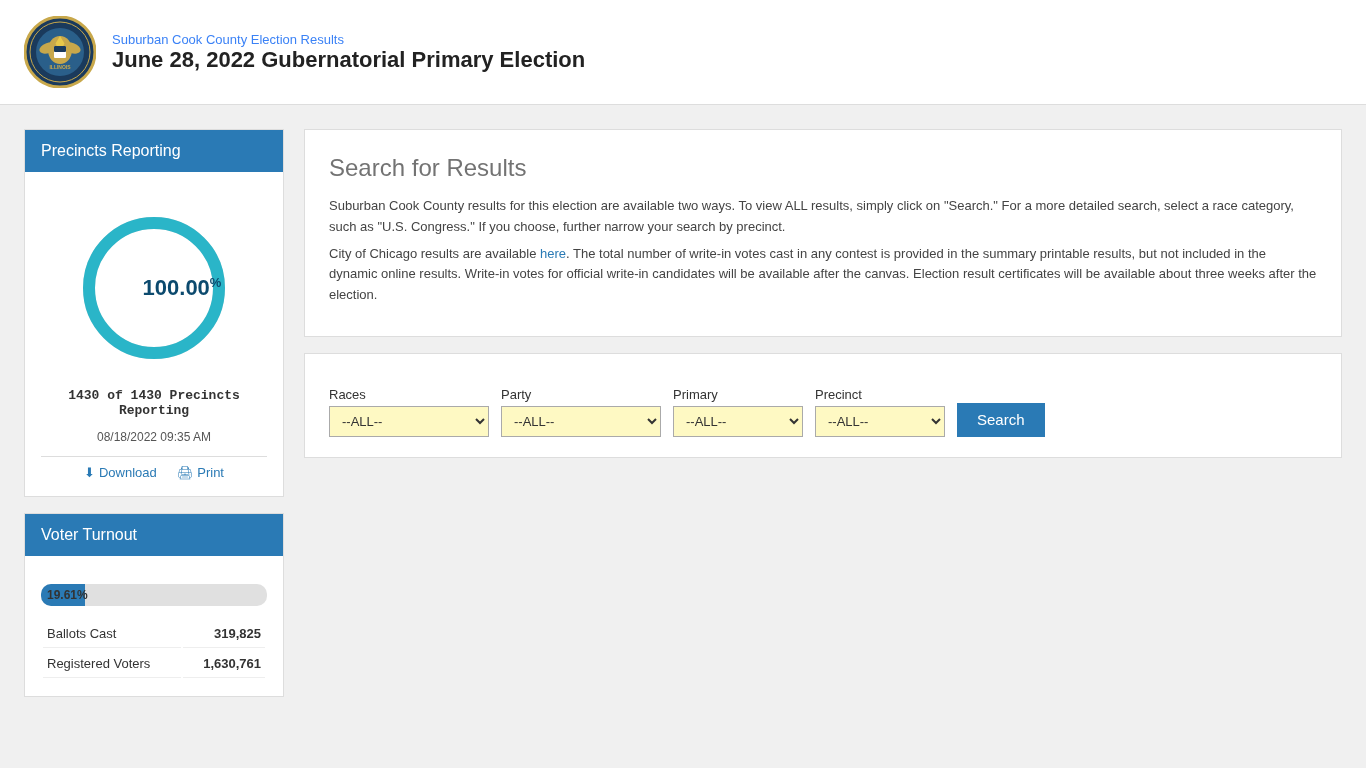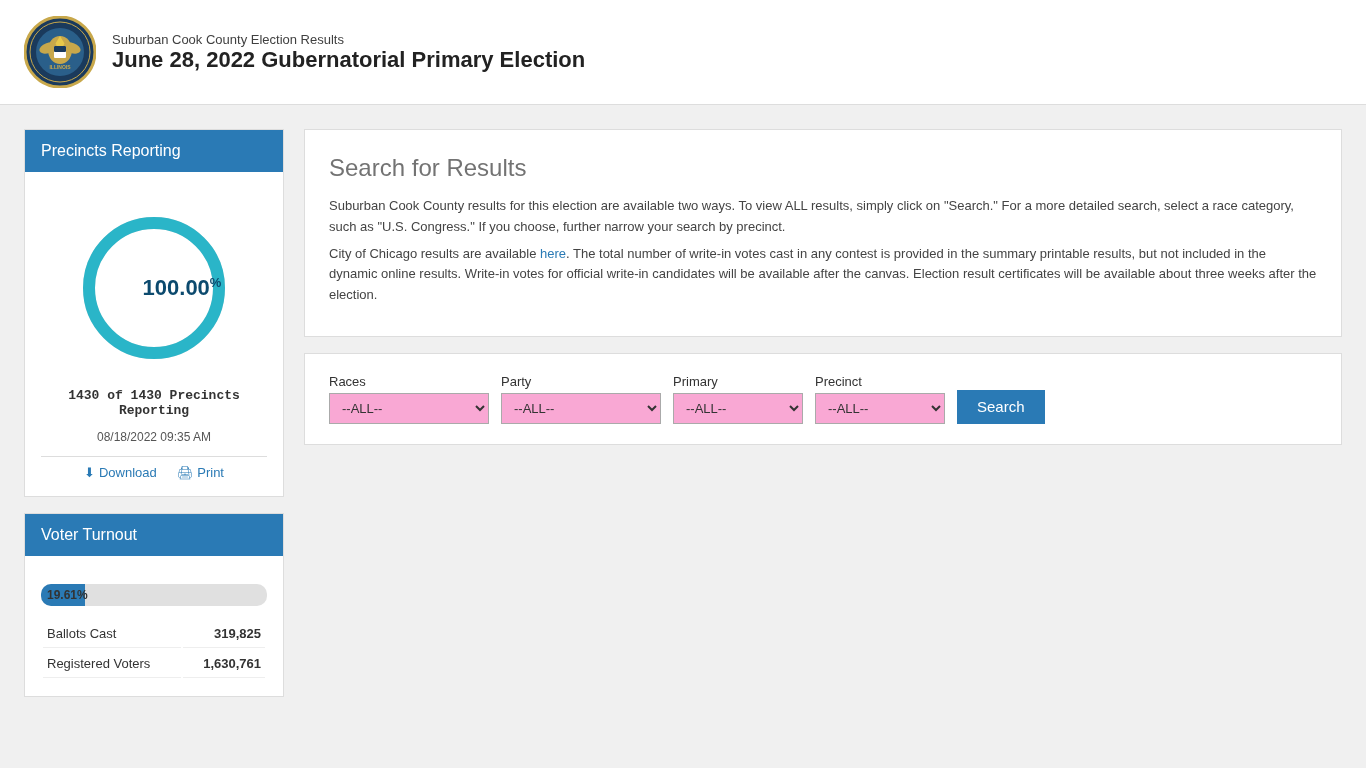--- a/index.html
+++ b/index.html
@@ -20,21 +20,21 @@
       border-bottom: 1px solid #ddd;
     }
     .header-logo {
       width: 72px;
       height: 72px;
       flex-shrink: 0;
     }
     .header-text {}
     .header-subtitle {
       font-size: 13px;
-      color: #404040;
+      color: #3b82f6;
     }
     .header-title {
       font-size: 22px;
       font-weight: bold;
       color: #222;
     }
 
     
     .main-layout {
       display: flex;
@@ -214,32 +214,33 @@
       display: flex;
       align-items: flex-end;
       gap: 12px;
       flex-wrap: wrap;
     }
 
     .filter-group {
       display: flex;
       flex-direction: column;
       gap: 4px;
+      margin-top: 13px;
     }
 
     .filter-label {
       font-size: 13px;
       color: #333;
       font-weight: normal;
     }
 
     .filter-select {
       padding: 6px 24px 6px 8px;
       border: 1px solid #aaa;
-      background: #f9a8d4;
+      background: #fef9c3;
       font-size: 13px;
       color: #333;
       cursor: pointer;
       appearance: auto;
       min-width: 160px;
     }
 
     .filter-select-sm {
       min-width: 130px;
     }

